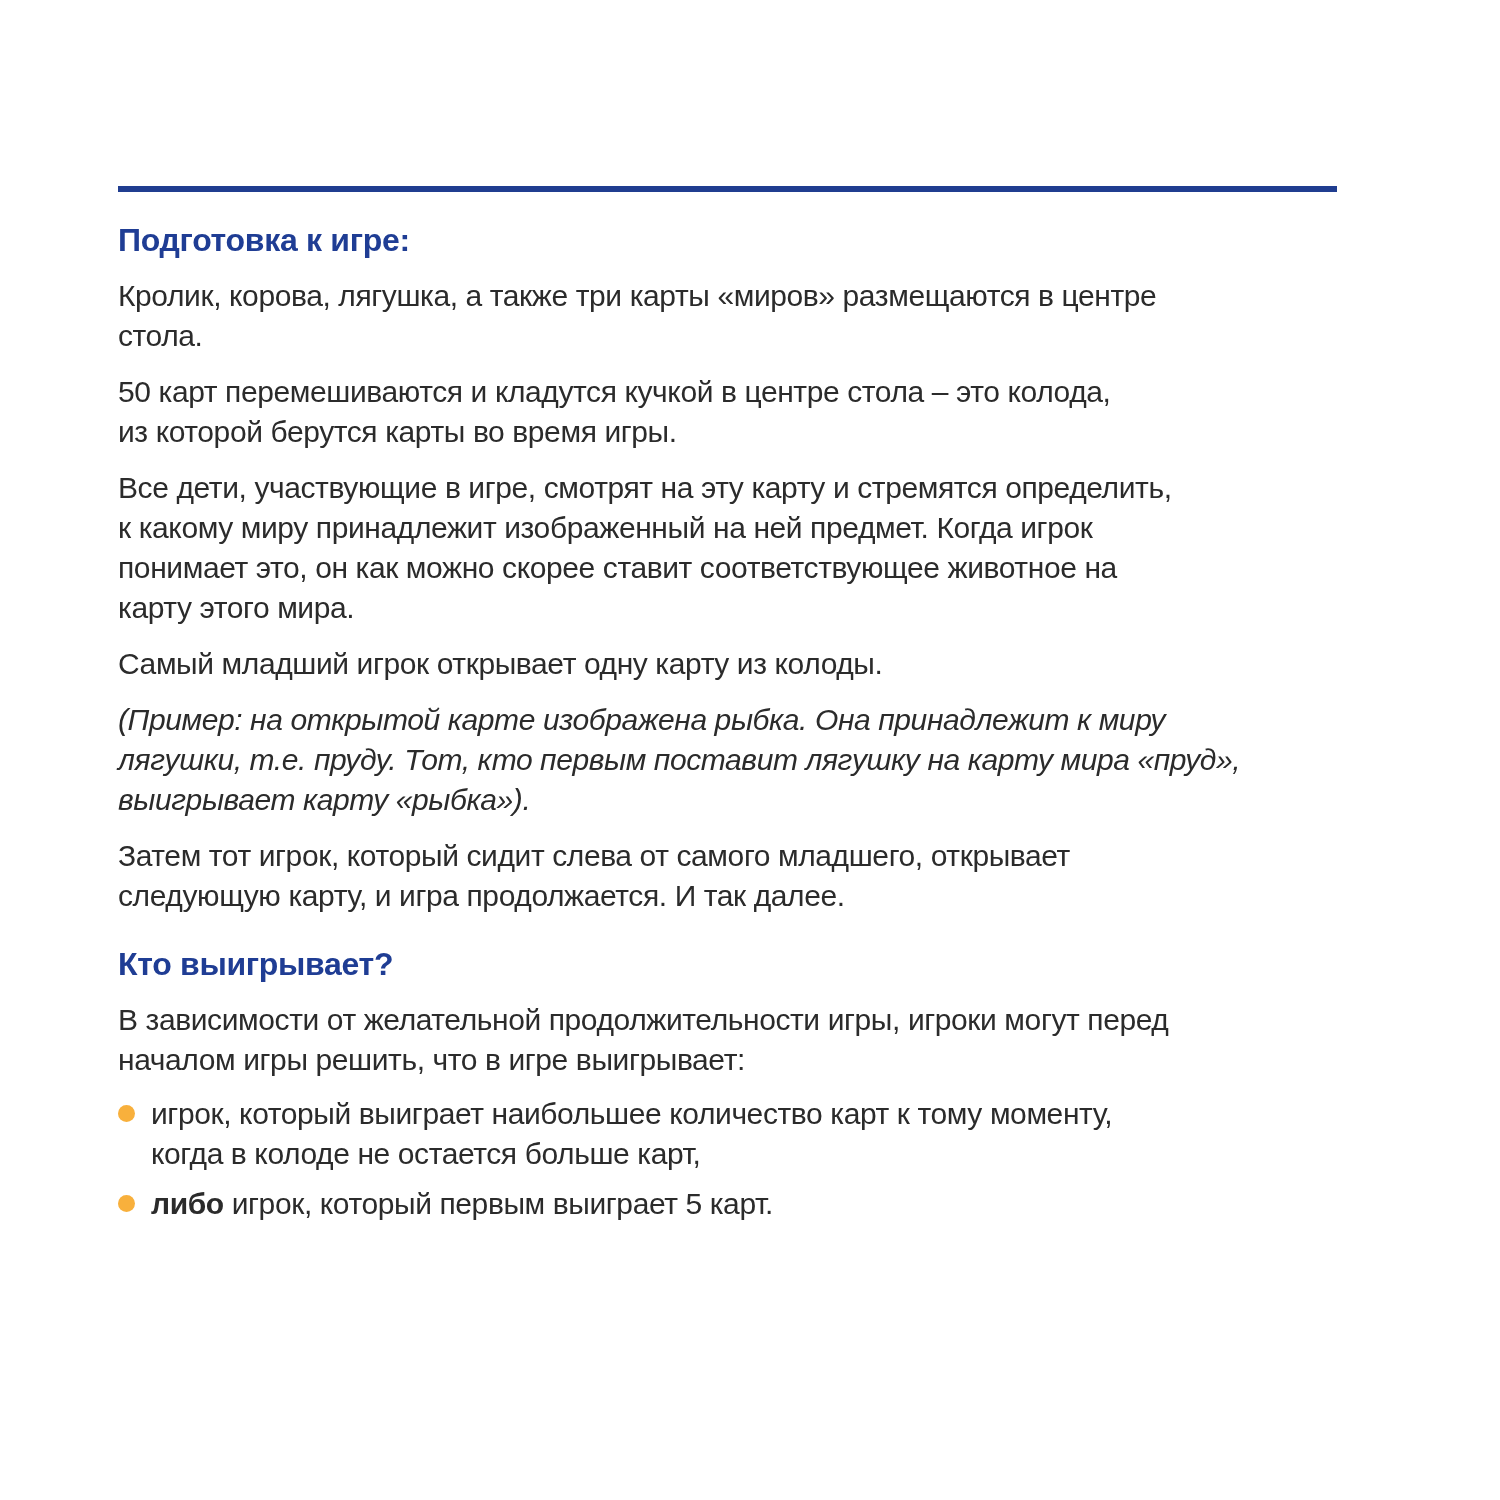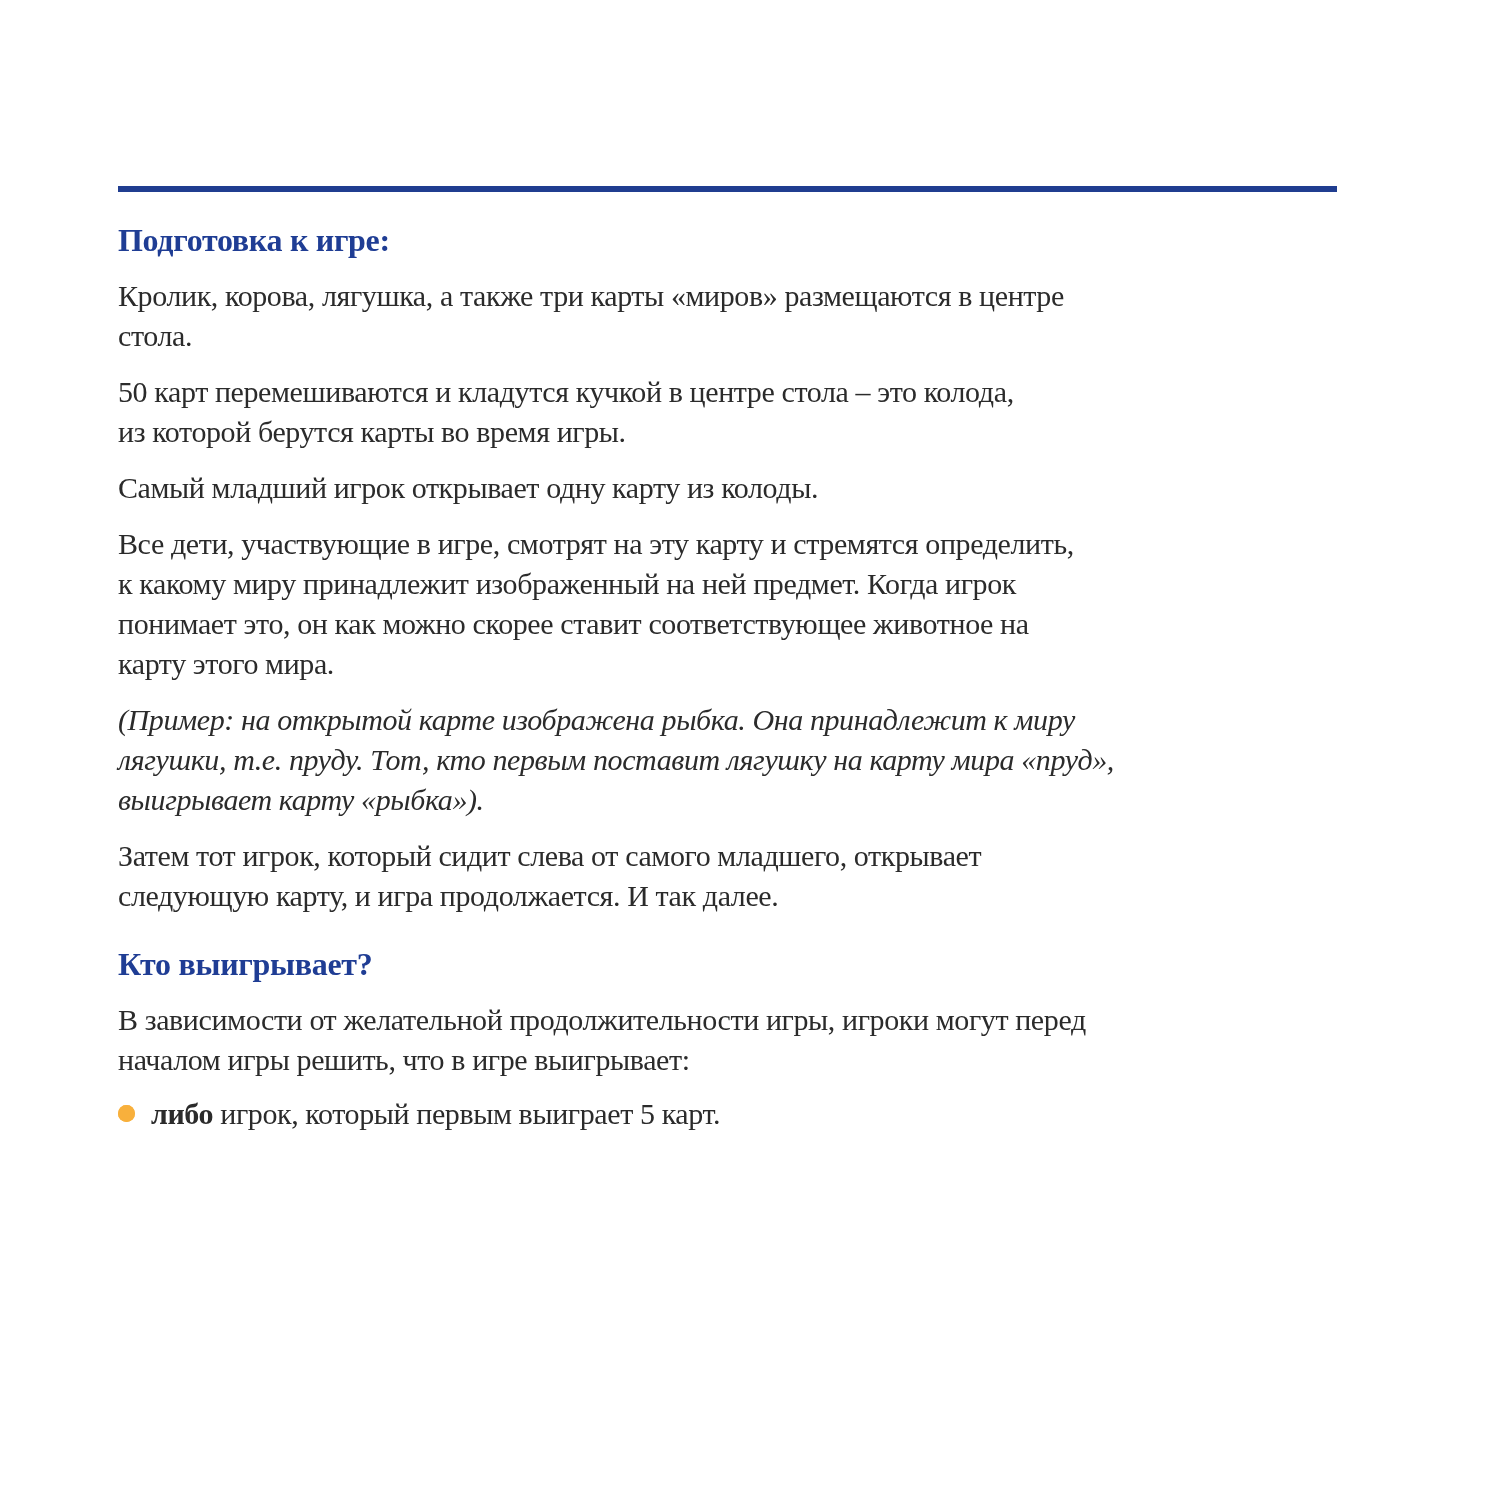--- a/index.html
+++ b/index.html
@@ -9,21 +9,21 @@
     --bullet-color: #f8b03c;
   }
   * { margin: 0; padding: 0; box-sizing: border-box; }
   html, body { background: #ffffff; }
   .page {
     position: relative;
     width: 1500px;
     height: 1440px;
     background: #ffffff;
     overflow: hidden;
-    font-family: Liberation Serif, serif;
+    font-family: Liberation Sans, sans-serif;
     color: var(--body-color);
   }
   .content {
     position: absolute;
     left: 118px;
     top: 186px;
     width: 1219px;
   }
   .divider {
     width: 1219px;
@@ -78,38 +78,39 @@
   <div class="content">
 
     <div class="divider"></div>
 
     <h2>Подготовка к игре:</h2>
     <p>Кролик, корова, лягушка, а также три карты «миров» размещаются в центре
 стола.</p>
     <p>50 карт перемешиваются и кладутся кучкой в центре стола – это колода,
 из которой берутся карты во время игры.</p>
 
-    <p>Самый младший игрок открывает одну карту из колоды.</p>
     <p>Все дети, участвующие в игре, смотрят на эту карту и стремятся определить,
 к какому миру принадлежит изображенный на ней предмет. Когда игрок
 понимает это, он как можно скорее ставит соответствующее животное на
 карту этого мира.</p>
+    <p>Самый младший игрок открывает одну карту из колоды.</p>
     <p class="italic">(Пример: на открытой карте изображена рыбка. Она принадлежит к миру
 лягушки, т.е. пруду. Тот, кто первым поставит лягушку на карту мира «пруд»,
 выигрывает карту «рыбка»).</p>
     <p>Затем тот игрок, который сидит слева от самого младшего, открывает
 следующую карту, и игра продолжается. И так далее.</p>
 
     <h2>Кто выигрывает?</h2>
     <p>В зависимости от желательной продолжительности игры, игроки могут перед
 началом игры решить, что в игре выигрывает:</p>
 
     <ul class="bullets">
       <li>
-        <span class="dot"></span><span class="bold"></span>
+        <span class="dot"></span><span class="bold"></span><span class="txt">игрок, который выиграет наибольшее количество карт к тому моменту,
+когда в колоде не остается больше карт,</span>
       </li>
       <li>
         <span class="dot"></span><span class="bold">либо</span><span class="txt"> игрок, который первым выиграет 5 карт.</span>
       </li>
     </ul>
 
   </div>
 </div>
 
 </body></html>

